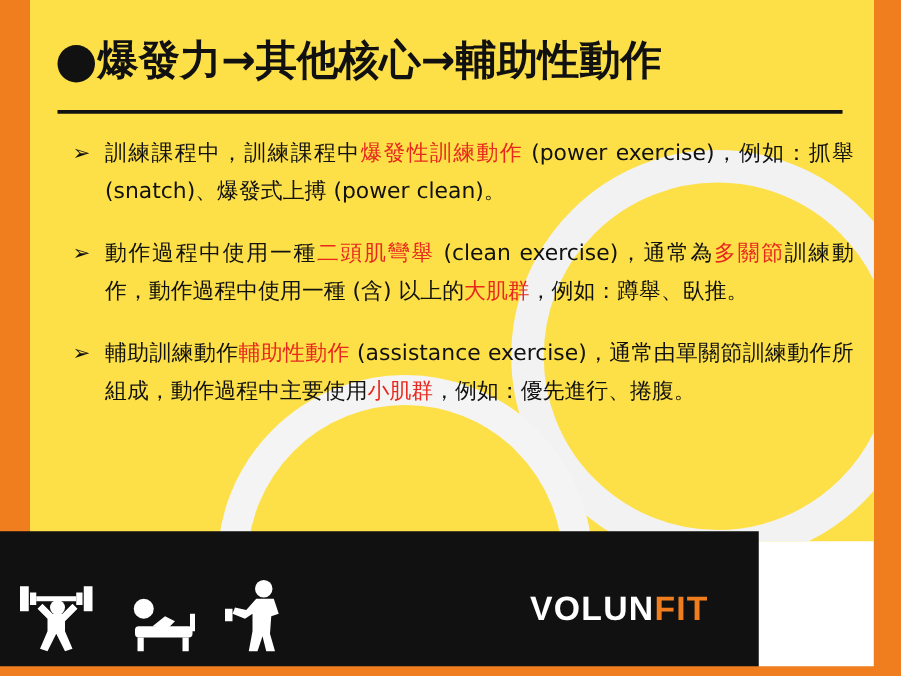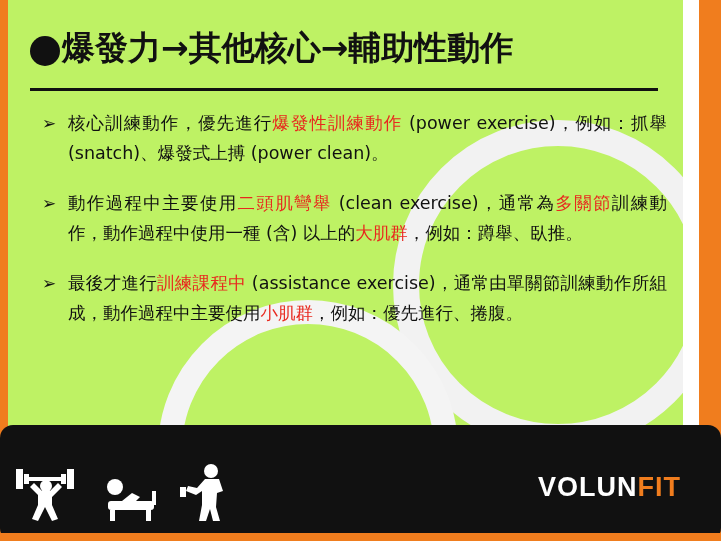--- a/index.html
+++ b/index.html
@@ -37,42 +37,41 @@
     top: 0;
     width: 22px;
     height: 541px;
     background: #F07D1E;
   }
   
   .band-bottom {
     position: absolute;
     left: 0;
     bottom: 0;
-    width: 721px;
+    width: 607px;
     height: 116px;
     background: #111111;
-    border-radius: 13px;
   }
   
   .band-bottom-strip {
     position: absolute;
     left: 0;
     bottom: 0;
     width: 721px;
     height: 8px;
     background: #F07D1E;
   }
   
   .content {
     position: absolute;
-    left: 8px;
+    left: 24px;
     top: 0;
     width: 675px;
     height: 433px;
-    background: #bef264;
+    background: #fde047;
     overflow: hidden;
   }
   
   .watermark {
     position: absolute;
     right: -40px;
     top: 120px;
     width: 330px;
     height: 330px;
     border: 26px solid #f2f2f2;
@@ -188,35 +187,35 @@
       <span class="title-bullet"></span>
       <span class="title-text">爆發力→其他核心→輔助性動作</span>
     </div>
     <div class="title-underline"></div>
 
     <div class="bullets">
 
       <div class="bullet">
         <div class="bullet-marker">➢</div>
         <div class="bullet-body">
-          <span>核心訓練動作，優先進行</span><span class="hl">爆發性訓練動作</span><span> (power exercise)，例如：抓舉 (snatch)、爆發式上搏 (power clean)。</span>
+          <span>訓練課程中，訓練課程中</span><span class="hl">爆發性訓練動作</span><span> (power exercise)，例如：抓舉 (snatch)、爆發式上搏 (power clean)。</span>
         </div>
       </div>
 
       <div class="bullet">
         <div class="bullet-marker">➢</div>
         <div class="bullet-body">
-          <span>動作過程中主要使用</span><span class="hl">二頭肌彎舉</span><span> (clean exercise)，通常為</span><span class="hl">多關節</span><span>訓練動作，動作過程中使用一種 (含) 以上的</span><span class="hl">大肌群</span><span>，例如：蹲舉、臥推。</span>
+          <span>動作過程中使用一種</span><span class="hl">二頭肌彎舉</span><span> (clean exercise)，通常為</span><span class="hl">多關節</span><span>訓練動作，動作過程中使用一種 (含) 以上的</span><span class="hl">大肌群</span><span>，例如：蹲舉、臥推。</span>
         </div>
       </div>
 
       <div class="bullet">
         <div class="bullet-marker">➢</div>
         <div class="bullet-body">
-          <span>最後才進行</span><span class="hl">訓練課程中</span><span> (assistance exercise)，通常由單關節訓練動作所組成，動作過程中主要使用</span><span class="hl">小肌群</span><span>，例如：優先進行、捲腹。</span>
+          <span>輔助訓練動作</span><span class="hl">輔助性動作</span><span> (assistance exercise)，通常由單關節訓練動作所組成，動作過程中主要使用</span><span class="hl">小肌群</span><span>，例如：優先進行、捲腹。</span>
         </div>
       </div>
 
     </div>
   </div>
 
   <div class="band-bottom">
     <div class="icons">
 
       <svg class="icon-fig" width="72" height="62" viewBox="0 0 72 62">

